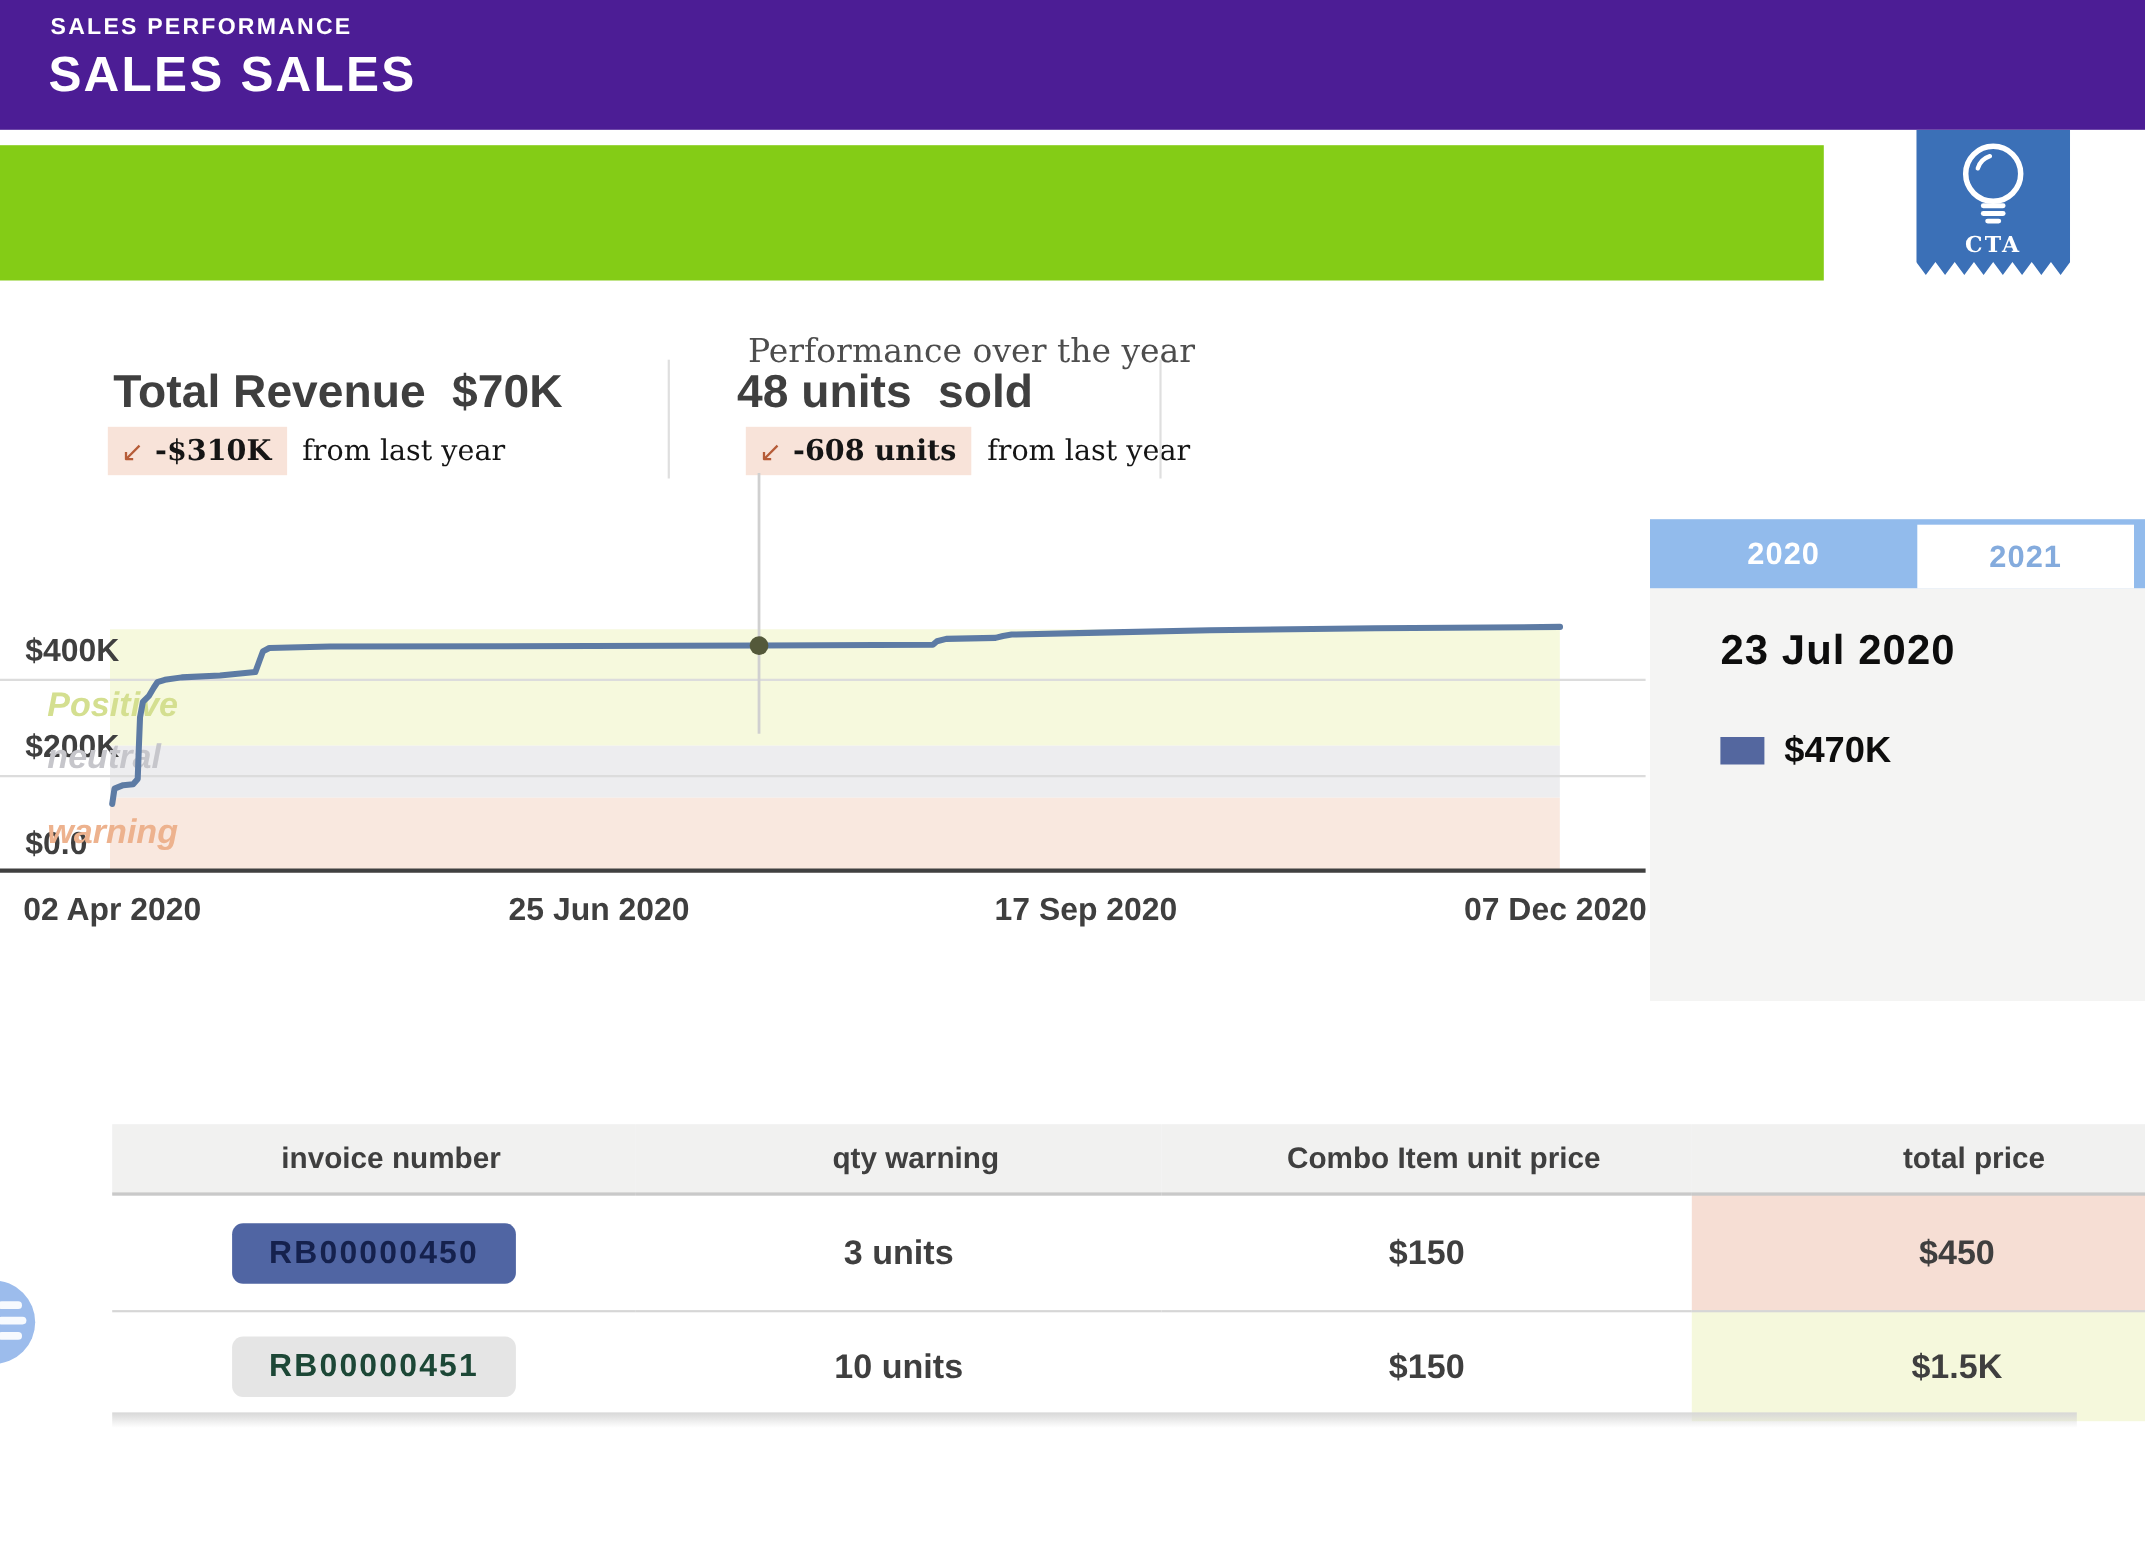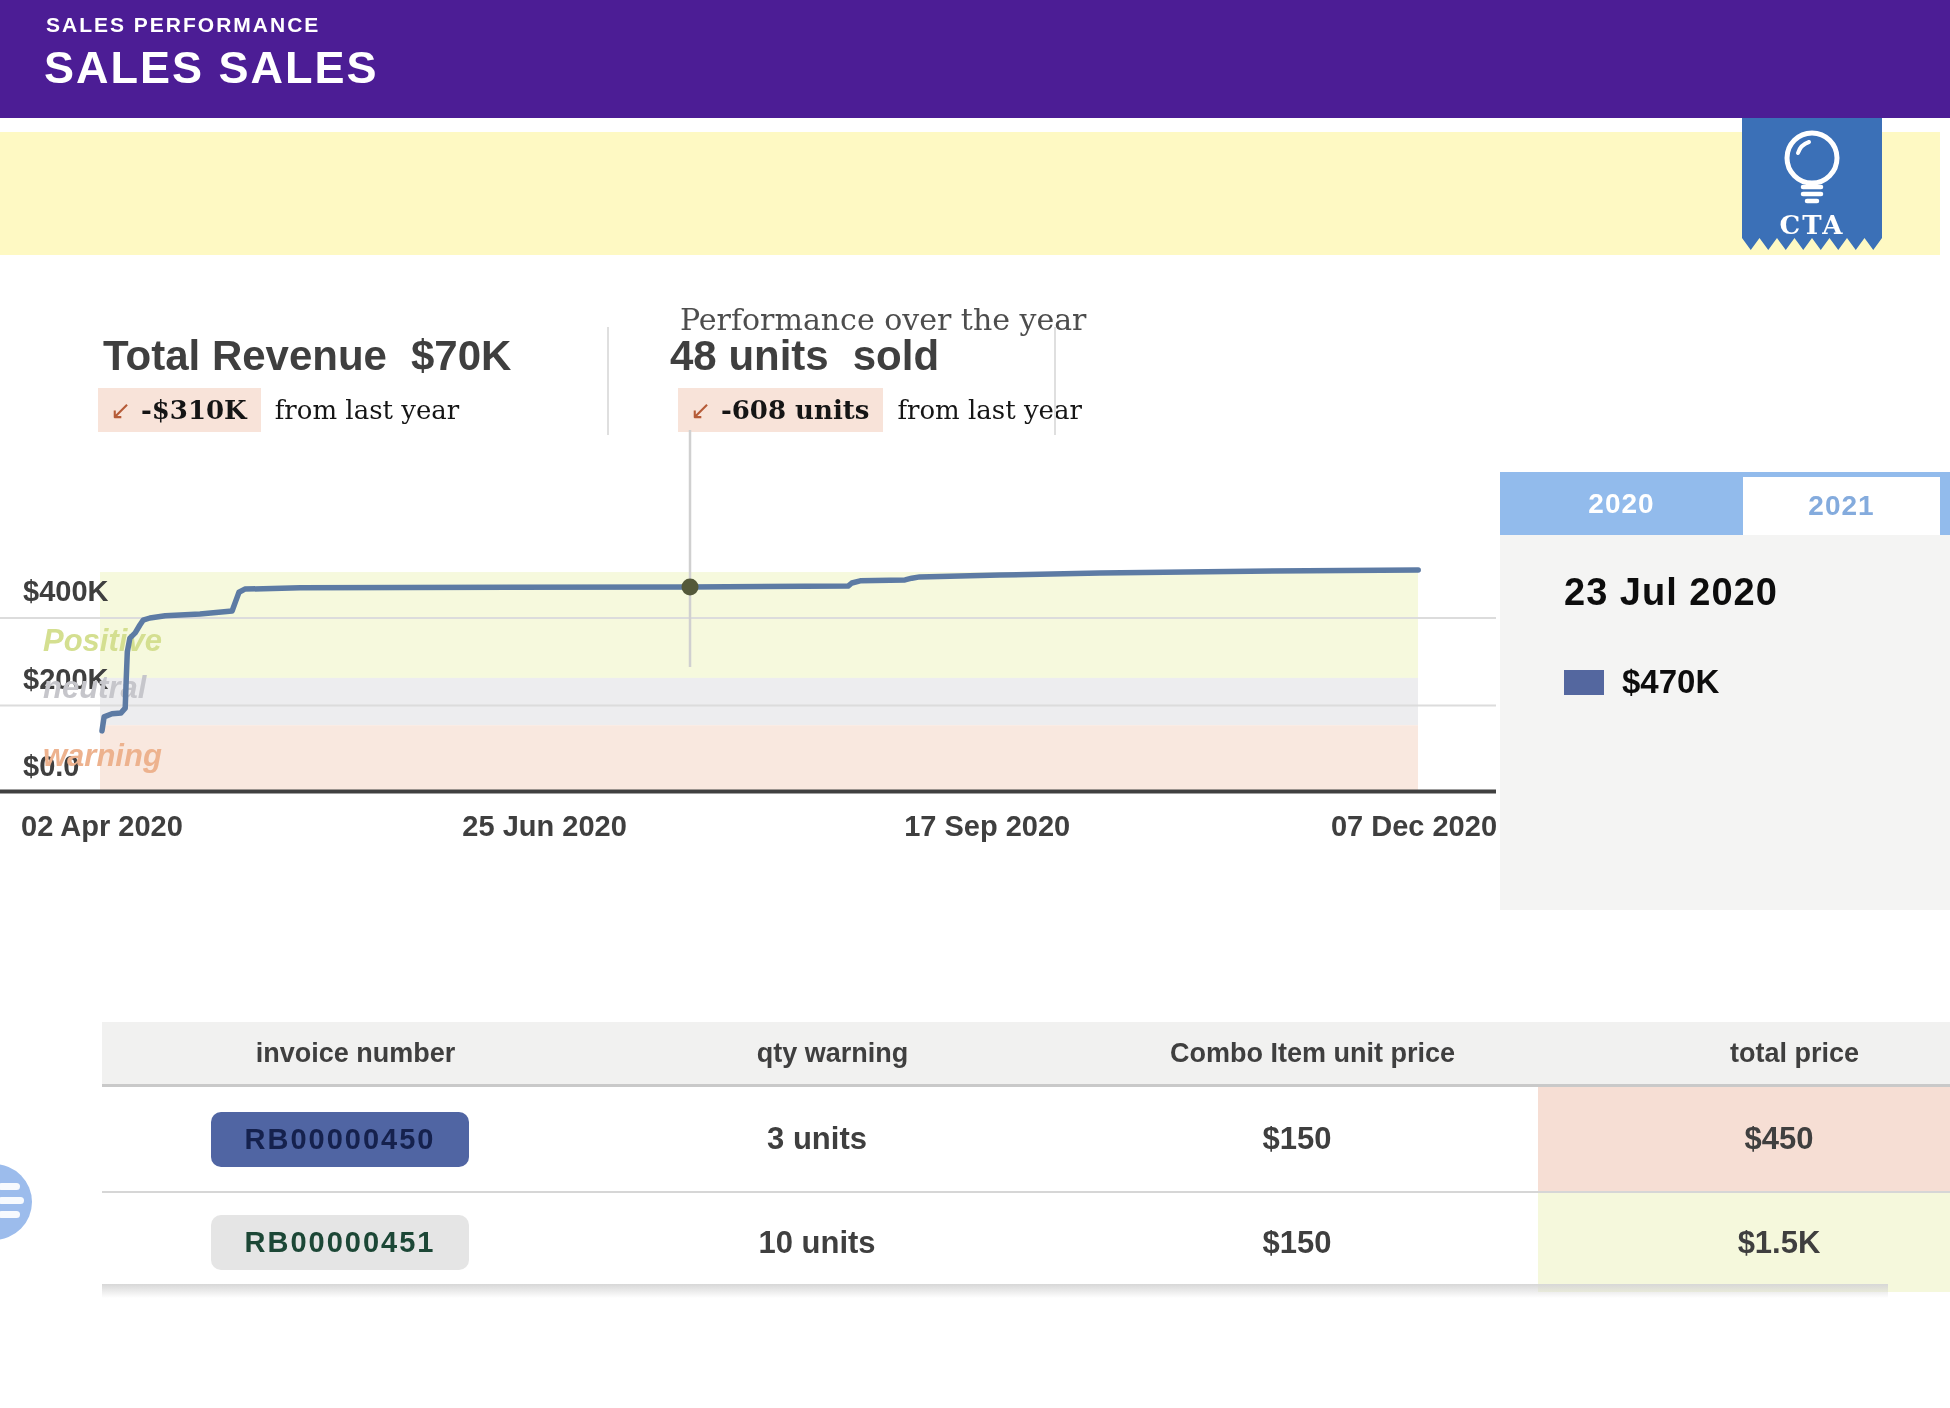--- a/index.html
+++ b/index.html
@@ -5,28 +5,28 @@
   html,body{margin:0;padding:0;}
   body{
     position:relative;width:1950px;height:1408px;overflow:hidden;
     background:#ffffff;font-family:"Liberation Sans",sans-serif;
   }
   
   .app-header{position:absolute;left:0;top:0;width:1950px;height:118px;background:#4c1d95;color:#fff;}
   .kicker{position:absolute;left:46px;top:13px;font-size:21px;font-weight:700;letter-spacing:2px;}
   .app-title{position:absolute;left:44px;top:42px;font-size:45px;font-weight:700;letter-spacing:2px;}
   
-  .subbar{position:absolute;left:0;top:132px;width:1940px;height:123px;background:#fef9c3;}
+  .subbar{position:absolute;left:0;top:132px;width:1658px;height:123px;background:#84cc16;}
   .subtitle{position:absolute;left:680px;top:170px;font-family:"DejaVu Serif",serif;font-size:30px;color:#4d4d4d;}
   
   .cta{position:absolute;left:1742px;top:118px;width:140px;height:132px;background:#3b70b7;cursor:pointer;
     clip-path:polygon(0 0,100% 0,100% 91%,93.75% 100%,87.5% 91%,81.25% 100%,75% 91%,68.75% 100%,62.5% 91%,56.25% 100%,50% 91%,43.75% 100%,37.5% 91%,31.25% 100%,25% 91%,18.75% 100%,12.5% 91%,6.25% 100%,0 91%);}
   .cta svg{position:absolute;left:32px;top:8px;}
   .cta-label{position:absolute;left:0;top:92px;width:100%;text-align:center;color:#fff;
-    font-family:"DejaVu Serif",serif;font-weight:700;font-size:26px;letter-spacing:2px;}
+    font-family:"DejaVu Serif",serif;font-weight:700;font-size:20px;letter-spacing:2px;}
   
   .kpi-title{position:absolute;top:332px;font-size:42px;font-weight:700;color:#3f3f3f;white-space:nowrap;}
   #kpi1-title{left:103px;} #kpi2-title{left:670px;}
   .kpi-part+.kpi-part{margin-left:24px;}
   .kpi-sub{position:absolute;top:388px;height:44px;display:flex;align-items:center;
     font-family:"DejaVu Serif",serif;font-size:26px;color:#1d1d1d;white-space:nowrap;}
   #kpi1-sub{left:98px;} #kpi2-sub{left:678px;}
   .delta-badge{background:#f8e3d9;height:44px;display:inline-flex;align-items:center;padding:0 14px 0 12px;}
   .delta-arrow{color:#b65c38;font-size:25px;margin-right:10px;font-family:"DejaVu Sans",sans-serif;}
   .delta-text{font-weight:600;color:#151515;}

